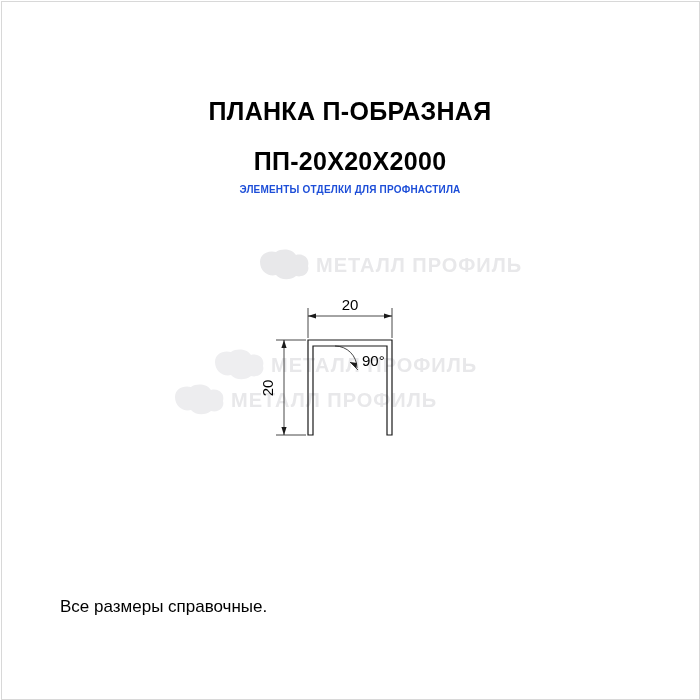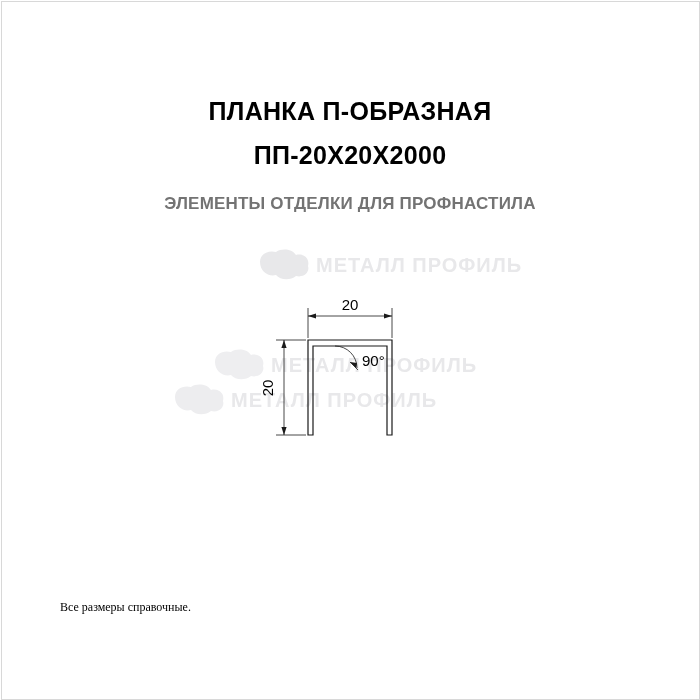--- a/index.html
+++ b/index.html
@@ -45,29 +45,29 @@
     font-weight: bold;
     letter-spacing: 0.3px;
     line-height: 30px;
     white-space: nowrap;
   }
   .title-line2 {
     font-size: 25px;
     font-weight: bold;
     letter-spacing: 0.3px;
     line-height: 30px;
-    margin-top: 14px;
+    margin-top: 20px;
     white-space: nowrap;
   }
   .subtitle {
-    font-size: 17px;
+    font-size: 10px;
     font-weight: bold;
     letter-spacing: 0.2px;
-    margin-top: 24px;
-    color: #737373;
+    margin-top: 8px;
+    color: #1d4ed8;
   }
   .drawing {
     position: absolute;
     left: 0;
     top: 190px;
     width: 682px;
     height: 330px;
   }
   .watermarks {
     position: absolute;
@@ -75,24 +75,23 @@
     top: 190px;
     width: 700px;
     height: 330px;
     pointer-events: none;
   }
   .footer {
     position: absolute;
     left: 60px;
     top: 598px;
     width: 600px;
-    font-size: 12px;
+    font-size: 17px;
     line-height: 18px;
     color: #000;
-    font-family: Liberation Serif, serif;
   }
   .footer div {
     white-space: nowrap;
   }
   svg { display: block; }
   .wm-text {
     font-family: "Liberation Sans", sans-serif;
     font-weight: bold;
     font-size: 20px;
     fill: #e8e8ea;

